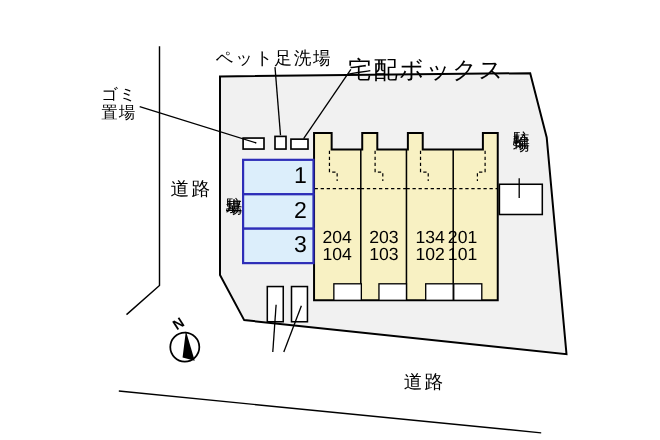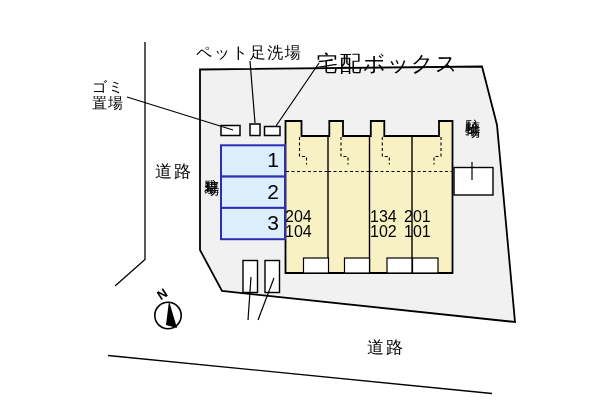--- a/index.html
+++ b/index.html
@@ -13,21 +13,21 @@
   .lbl-delivery{left:316px;top:49px;font-size:22px;letter-spacing:1.5px;}
   .lbl-garbage{left:92px;top:79px;font-size:15px;line-height:16px;letter-spacing:1px;}
   .lbl-road-left{left:155px;top:160px;font-size:17px;letter-spacing:2px;}
   .lbl-road-bottom{left:367px;top:336px;font-size:17px;letter-spacing:2px;}
   .lbl-bike{left:215px;top:321px;font-size:16px;letter-spacing:1px;}
   .lbl-vert{writing-mode:vertical-rl;text-orientation:upright;}
   .lbl-carpark{left:202px;top:167px;font-size:14.5px;letter-spacing:1.5px;}
   .lbl-cycle{left:463px;top:106px;font-size:15px;letter-spacing:2.5px;}
   .pspace-num{position:absolute;left:223px;width:56px;text-align:right;font-size:21px;}
   .pnum-0{top:148px;} .pnum-1{top:179.5px;} .pnum-2{top:211px;}
-  .unit-label{position:absolute;top:209px;text-align:left;font-size:16px;line-height:15px;}
+  .unit-label{position:absolute;top:209px;text-align:center;font-size:16px;line-height:15px;}
   .unit-0{left:285px;width:43px;} .unit-1{left:328px;width:42px;}
   .unit-2{left:370px;width:42px;} .unit-3{left:404px;width:33px;}
   .unit-label span{display:block;}
 </style>
 </head>
 <body>
 
 <div id="stage">
 
   <svg id="plan-svg" width="600" height="400" viewBox="0 0 600 400">
@@ -113,20 +113,24 @@
   <div class="lbl lbl-vert lbl-cycle">駐輪場</div>
 
   <div class="pspace-num pnum-0">1</div>
   <div class="pspace-num pnum-1">2</div>
   <div class="pspace-num pnum-2">3</div>
 
   <div class="unit-label unit-0">
     <span>204</span>
     <span>104</span>
   </div>
+  <div class="unit-label unit-1">
+    <span>203</span>
+    <span>103</span>
+  </div>
   <div class="unit-label unit-2">
     <span>134</span>
     <span>102</span>
   </div>
   <div class="unit-label unit-3">
     <span>201</span>
     <span>101</span>
   </div>
 
 </div>

